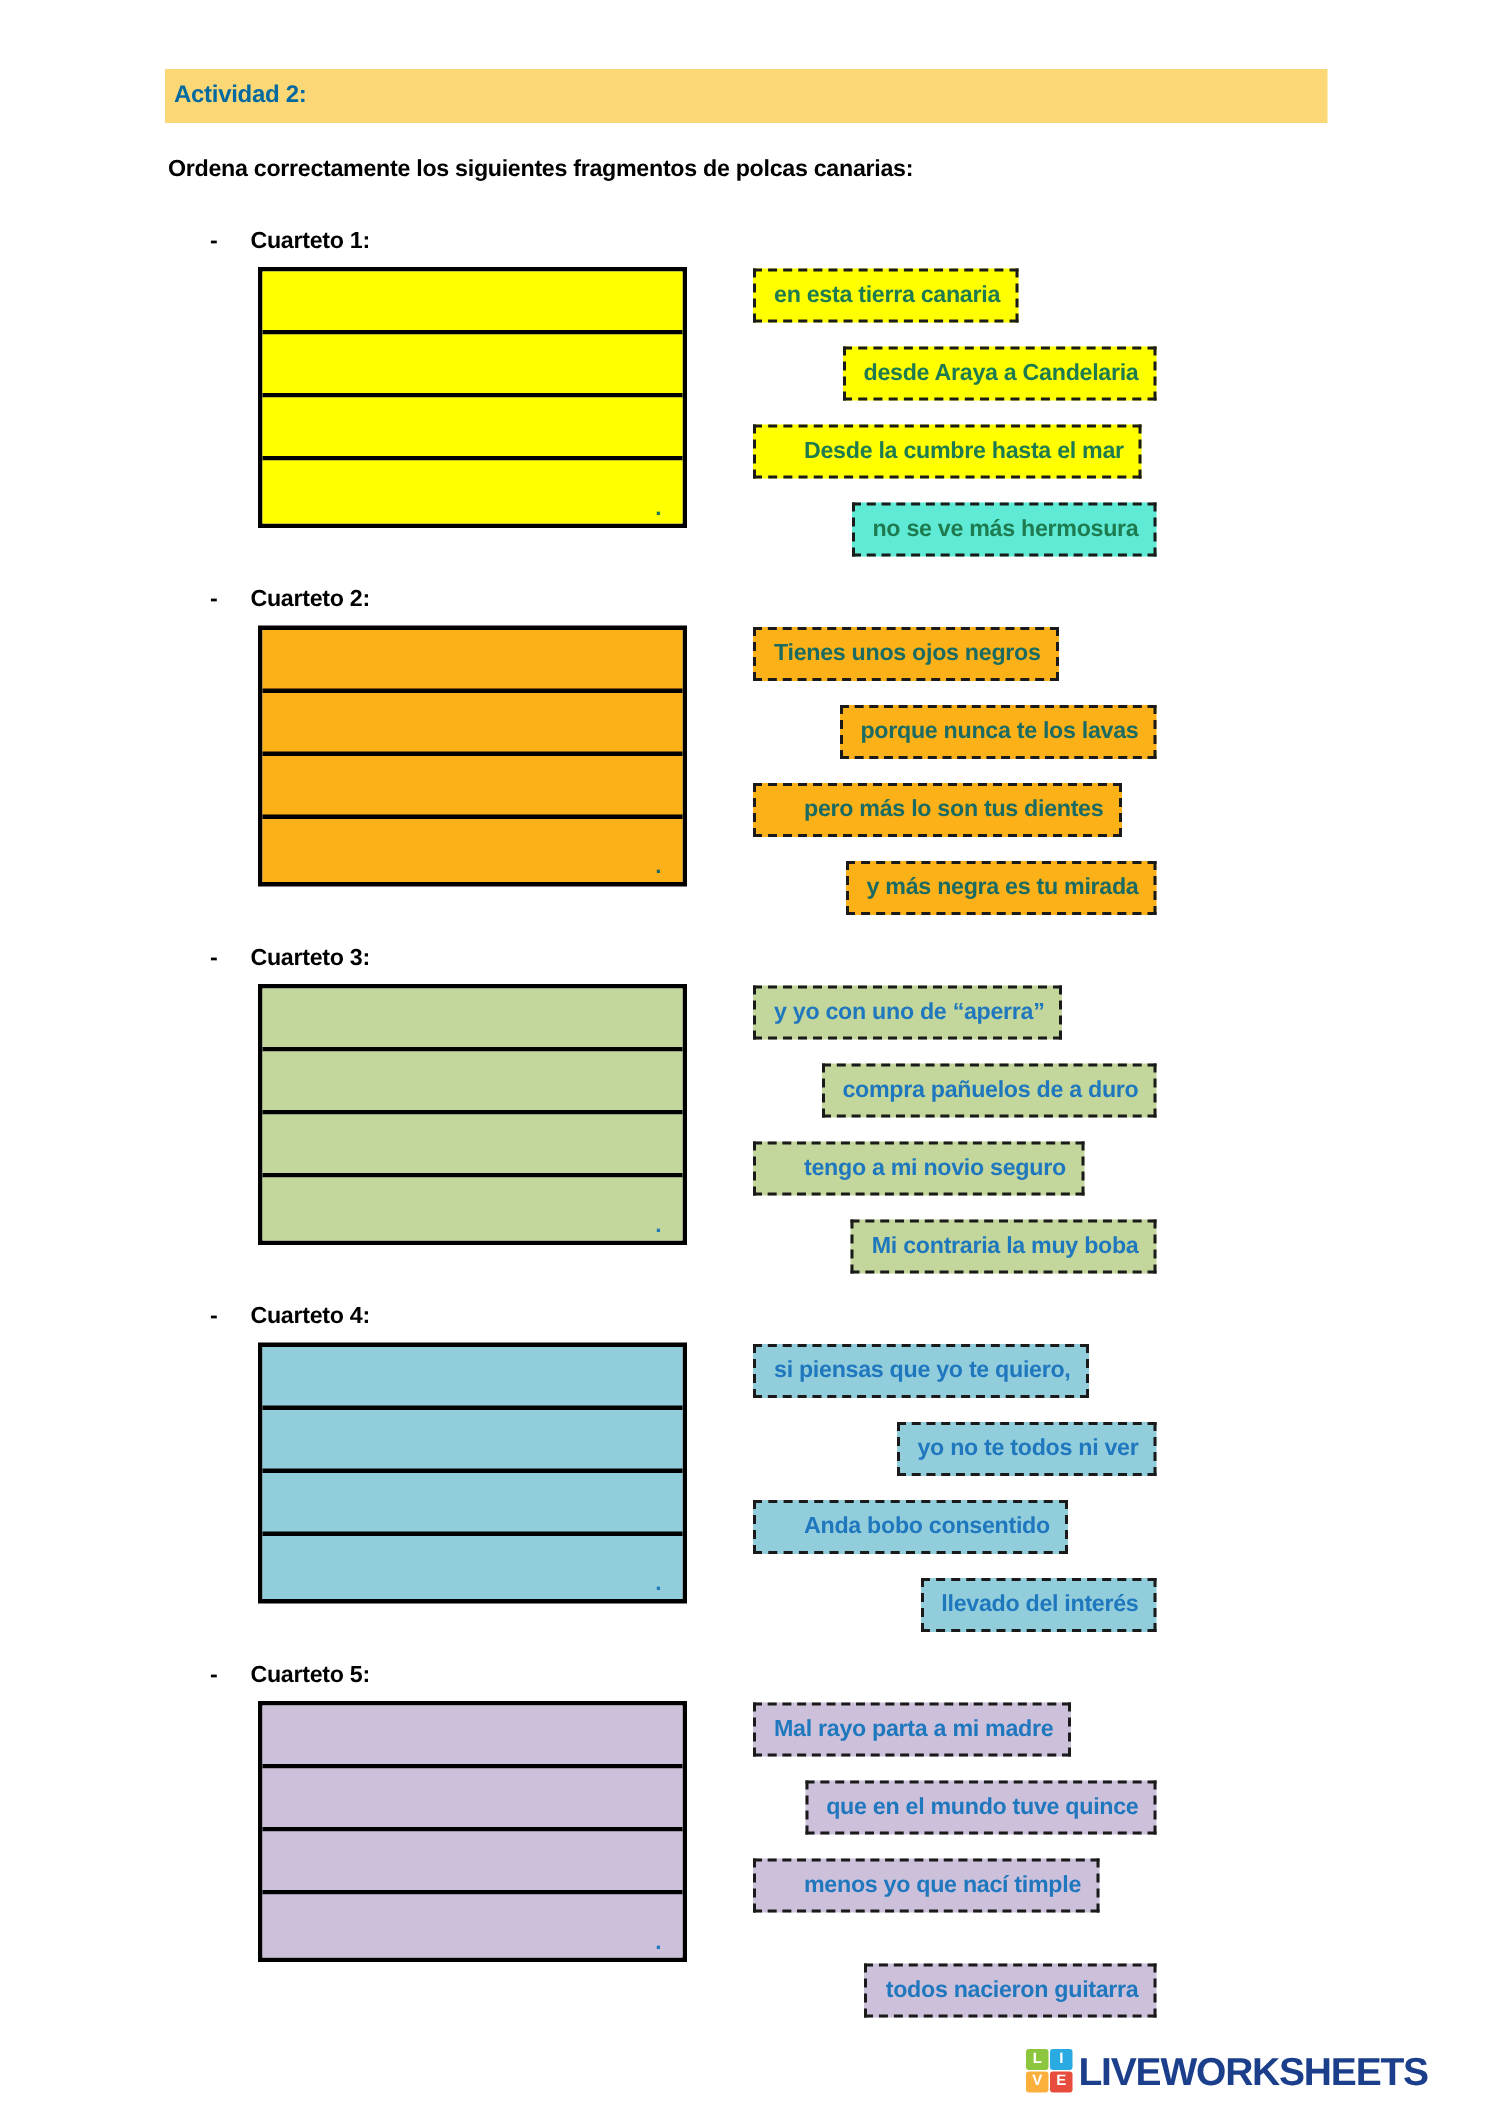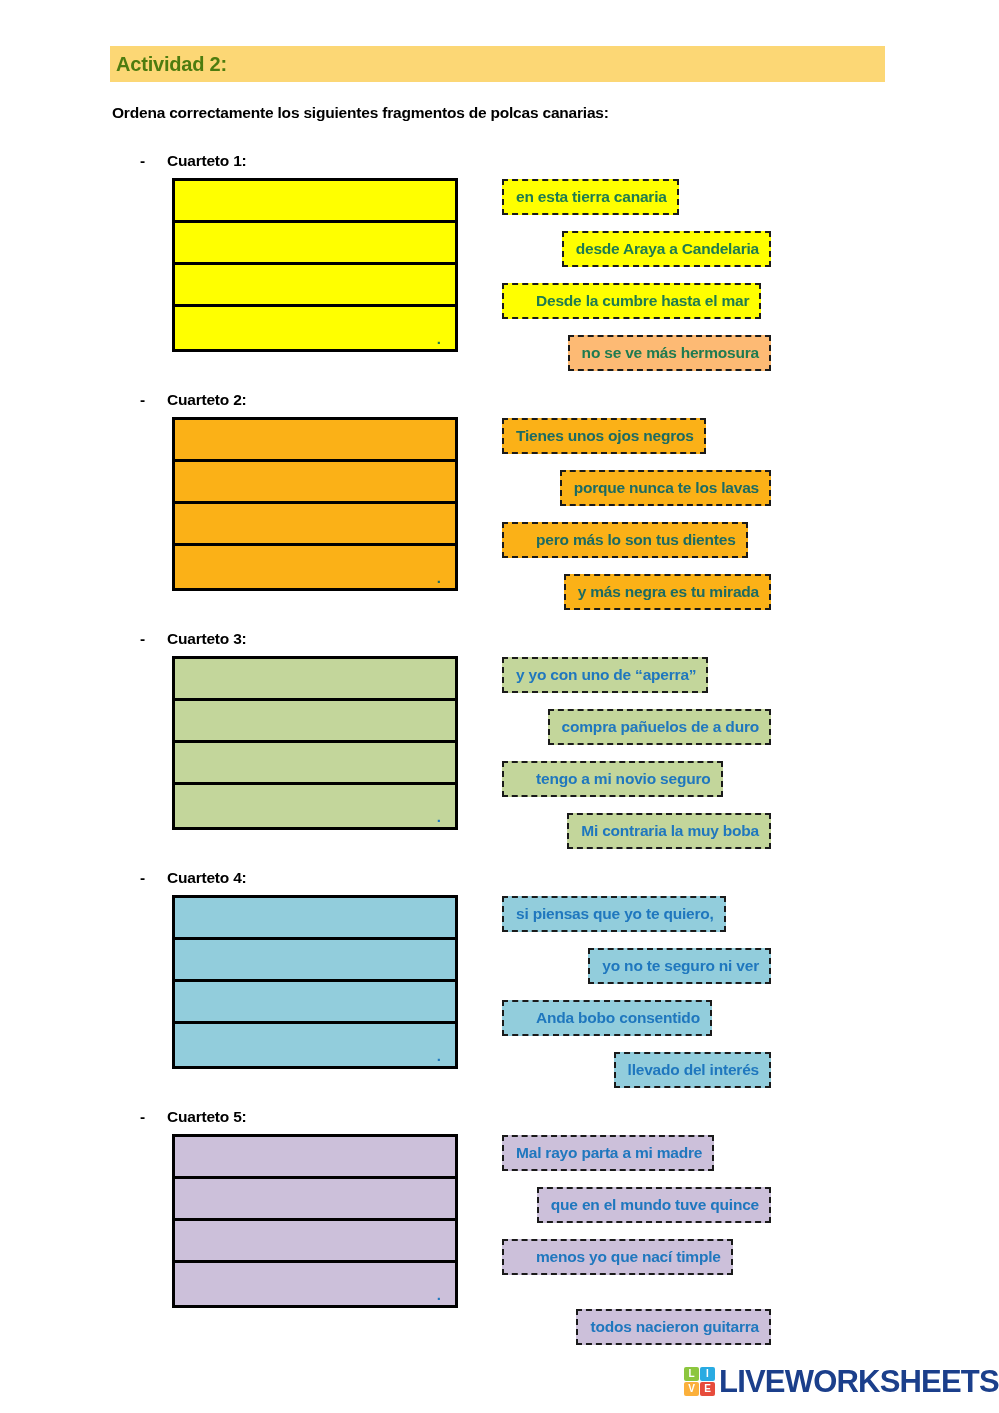--- a/index.html
+++ b/index.html
@@ -21,23 +21,23 @@
     left: 110px;
     top: 46px;
     width: 775px;
     height: 36px;
     background: #FCD775;
     display: flex;
     align-items: center;
     padding-left: 6px;
   }
   #activity-banner .title {
-    font-size: 20px;
-    font-weight: bold;
-    color: #4d7c0f;
+    font-size: 16px;
+    font-weight: bold;
+    color: #0369a1;
     letter-spacing: -0.2px;
   }
 
   #instruction {
     position: absolute;
     left: 112px;
     top: 104px;
     font-size: 15.5px;
     font-weight: bold;
     color: #000000;
@@ -141,21 +141,21 @@
     font-weight: bold;
     color: #ffffff;
     border-radius: 2px;
     line-height: 1;
   }
   .lm-l { background: #8CC63E; }
   .lm-i { background: #29ABE2; }
   .lm-v { background: #FBB03B; }
   .lm-e { background: #E74C3C; }
   #logo-text {
-    font-size: 31px;
+    font-size: 26px;
     font-weight: bold;
     color: #1B3F8B;
     letter-spacing: -0.8px;
     line-height: 1;
   }
 </style>
 </head>
 <body>
 
 <div id="activity-banner">
@@ -175,21 +175,21 @@
         <div class="answer-slot" style="background: rgb(255, 255, 0); border-bottom-color: rgb(0, 0, 0);"></div>
         <div class="answer-slot" style="background: rgb(255, 255, 0); border-bottom-color: rgb(0, 0, 0);"></div>
         <div class="answer-slot" style="background: rgb(255, 255, 0); border-bottom-color: rgb(0, 0, 0);">
           <span class="slot-period" style="color: rgb(30, 123, 80);">.</span>
         </div>
       </div>
       <div class="fragments">
         <div class="chip left r0" style="background: rgb(255, 255, 0); color: rgb(30, 123, 80);">en esta tierra canaria</div>
         <div class="chip right r1" style="background: rgb(255, 255, 0); color: rgb(30, 123, 80);">desde Araya a Candelaria</div>
         <div class="chip left r2" style="background: rgb(255, 255, 0); color: rgb(30, 123, 80);">Desde la cumbre hasta el mar</div>
-        <div class="chip right r3" style="background: #fdba74; color: rgb(30, 123, 80);">no se ve más hermosura</div>
+        <div class="chip right r3" style="background: #5eead4; color: rgb(30, 123, 80);">no se ve más hermosura</div>
       </div>
     </div>
     <div class="quarteto" style="top: 391px;">
       <div class="q-label">
         <span class="q-dash">-</span>
         <span>Cuarteto 2:</span>
       </div>
       <div class="answer-stack" style="border-color: rgb(0, 0, 0);">
         <div class="answer-slot" style="background: rgb(251, 177, 23); border-bottom-color: rgb(0, 0, 0);"></div>
         <div class="answer-slot" style="background: rgb(251, 177, 23); border-bottom-color: rgb(0, 0, 0);"></div>
@@ -233,21 +233,21 @@
       <div class="answer-stack" style="border-color: rgb(0, 0, 0);">
         <div class="answer-slot" style="background: rgb(146, 205, 220); border-bottom-color: rgb(0, 0, 0);"></div>
         <div class="answer-slot" style="background: rgb(146, 205, 220); border-bottom-color: rgb(0, 0, 0);"></div>
         <div class="answer-slot" style="background: rgb(146, 205, 220); border-bottom-color: rgb(0, 0, 0);"></div>
         <div class="answer-slot" style="background: rgb(146, 205, 220); border-bottom-color: rgb(0, 0, 0);">
           <span class="slot-period" style="color: rgb(31, 119, 190);">.</span>
         </div>
       </div>
       <div class="fragments">
         <div class="chip left r0" style="background: rgb(146, 205, 220); color: rgb(31, 119, 190); text-align: right;">si piensas que yo te quiero,</div>
-        <div class="chip right r1" style="background: rgb(146, 205, 220); color: rgb(31, 119, 190);">yo no te seguro ni ver</div>
+        <div class="chip right r1" style="background: rgb(146, 205, 220); color: rgb(31, 119, 190);">yo no te todos ni ver</div>
         <div class="chip left r2" style="background: rgb(146, 205, 220); color: rgb(31, 119, 190);">Anda bobo consentido</div>
         <div class="chip right r3" style="background: rgb(146, 205, 220); color: rgb(31, 119, 190);">llevado del interés</div>
       </div>
     </div>
     <div class="quarteto" style="top: 1108px;">
       <div class="q-label">
         <span class="q-dash">-</span>
         <span>Cuarteto 5:</span>
       </div>
       <div class="answer-stack" style="border-color: rgb(0, 0, 0);">

